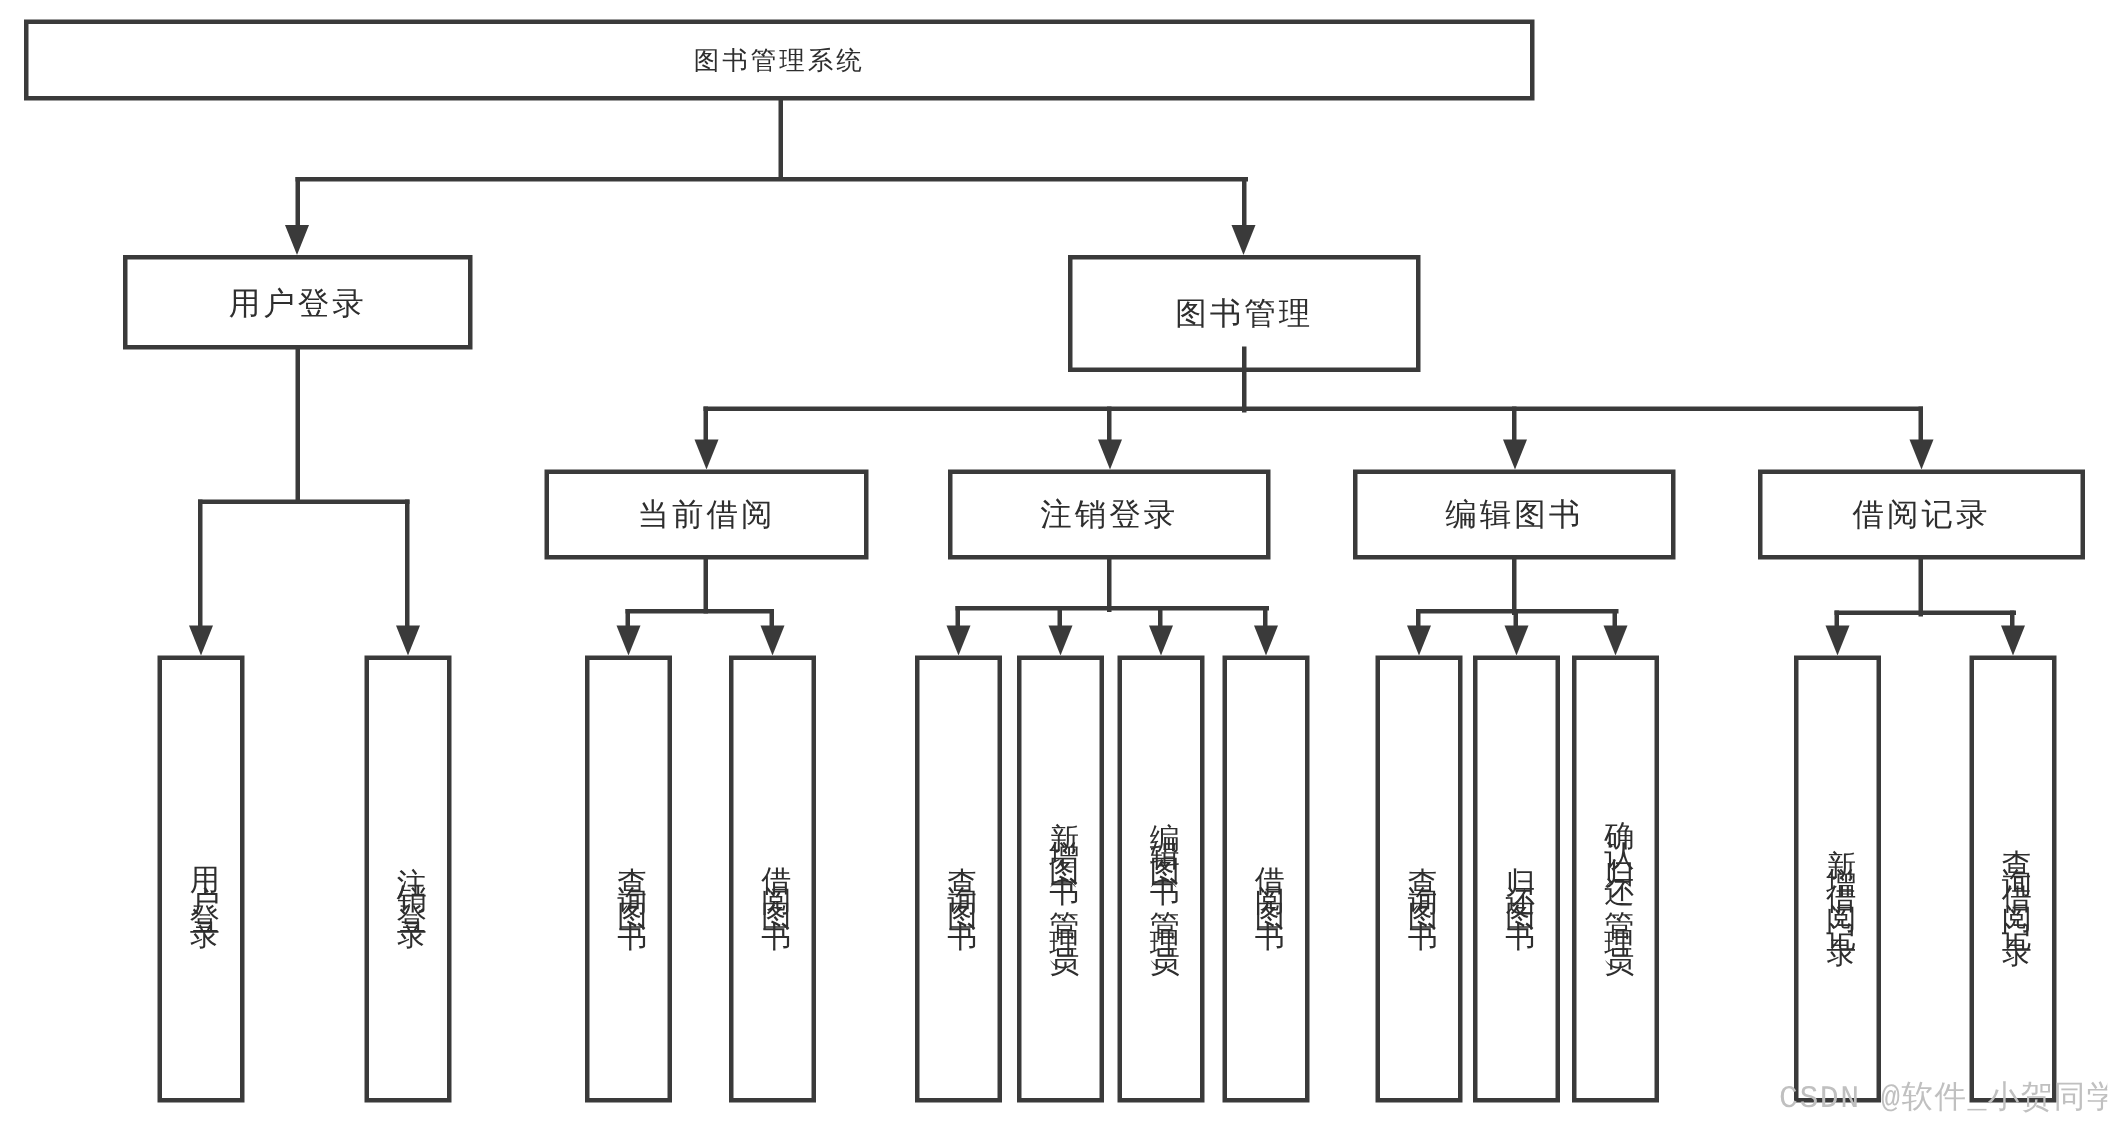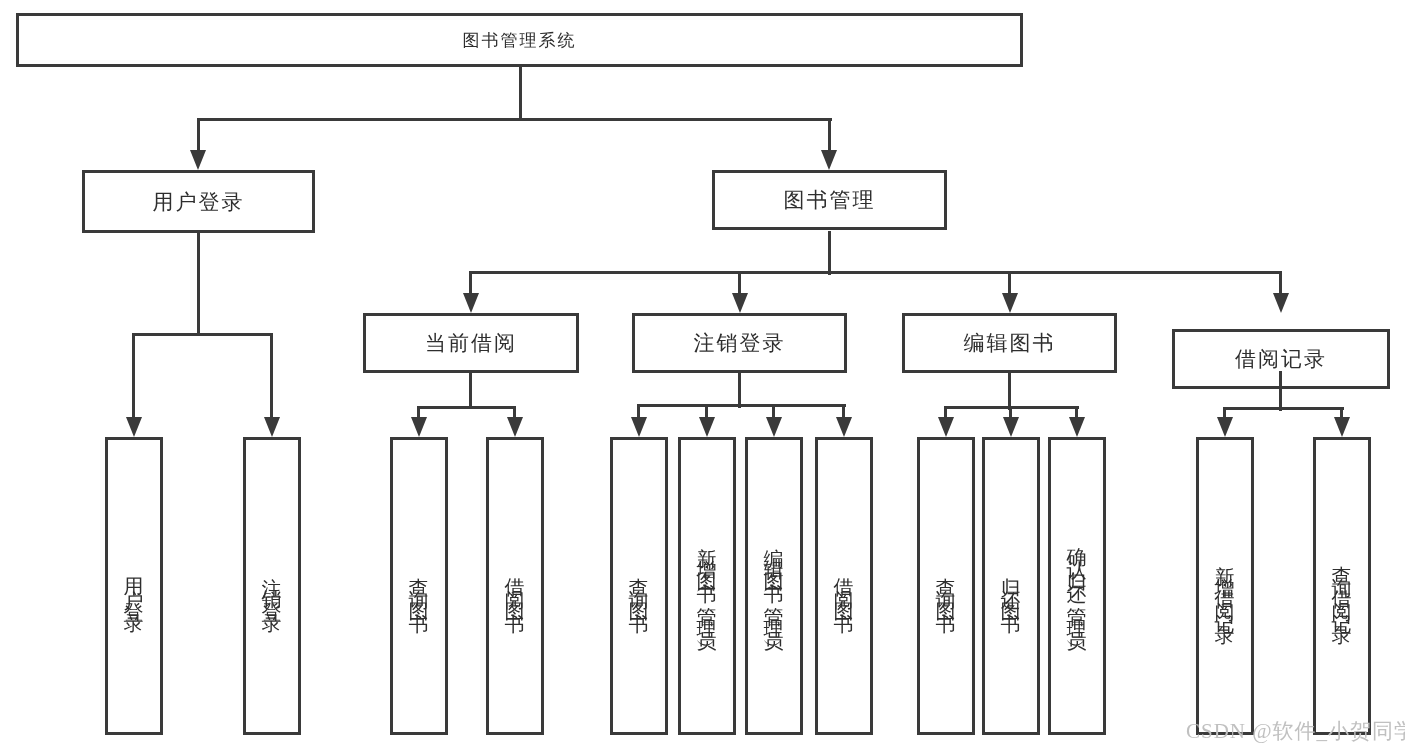--- a/index.html
+++ b/index.html
@@ -7,21 +7,21 @@
     --text-color:#2e2e2e;
     --bg-color:#ffffff;
     --watermark-color:#c0c0c0;
   }
   html,body{margin:0;padding:0;background:var(--bg-color);}
   .canvas{
     position:relative;
     width:1405px;height:747px;
     background:var(--bg-color);
     overflow:hidden;
-    font-family:Liberation Serif, serif;
+    font-family:Liberation Mono, monospace;
     color:var(--text-color);
   }
   .box{
     position:absolute;
     box-sizing:border-box;
     border:3px solid var(--line-color);
     background:#fff;
     display:flex;
     align-items:center;
     justify-content:center;
@@ -66,21 +66,21 @@
   <div class="vl" style="left:519px;top:66px;height:54px"></div>
   <div class="hl" style="left:197px;top:118px;width:635px"></div>
   <div class="vl" style="left:197px;top:118px;height:33px"></div>
   <div class="ah" style="left:190px;top:150px"></div>
   <div class="vl" style="left:828px;top:118px;height:33px"></div>
   <div class="ah" style="left:821px;top:150px"></div>
 
   <div class="box" style="left:82px;top:170px;width:233px;height:63px">
     <span class="hlabel">用户登录</span>
   </div>
-  <div class="box" style="left:712px;top:170px;width:235px;height:60px">
+  <div class="box" style="left:712px;top:170px;width:235px;height:78px">
     <span class="hlabel">图书管理</span>
   </div>
 
   <div class="vl" style="left:197px;top:231px;height:105px"></div>
   <div class="hl" style="left:132px;top:333px;width:141px"></div>
   <div class="vl" style="left:132px;top:333px;height:85px"></div>
   <div class="ah" style="left:126px;top:417px"></div>
   <div class="vl" style="left:270px;top:333px;height:85px"></div>
   <div class="ah" style="left:264px;top:417px"></div>
 
@@ -97,21 +97,21 @@
 
   <div class="box" style="left:363px;top:313px;width:216px;height:60px">
     <span class="hlabel">当前借阅</span>
   </div>
   <div class="box" style="left:632px;top:313px;width:215px;height:60px">
     <span class="hlabel">注销登录</span>
   </div>
   <div class="box" style="left:902px;top:313px;width:215px;height:60px">
     <span class="hlabel">编辑图书</span>
   </div>
-  <div class="box" style="left:1172px;top:329px;width:218px;height:60px">
+  <div class="box" style="left:1172px;top:313px;width:218px;height:60px">
     <span class="hlabel">借阅记录</span>
   </div>
 
   <div class="vl" style="left:469px;top:371px;height:38px"></div>
   <div class="hl" style="left:417px;top:406px;width:99px"></div>
   <div class="vl" style="left:417px;top:406px;height:12px"></div>
   <div class="ah" style="left:411px;top:417px"></div>
   <div class="vl" style="left:513px;top:406px;height:12px"></div>
   <div class="ah" style="left:507px;top:417px"></div>
 

